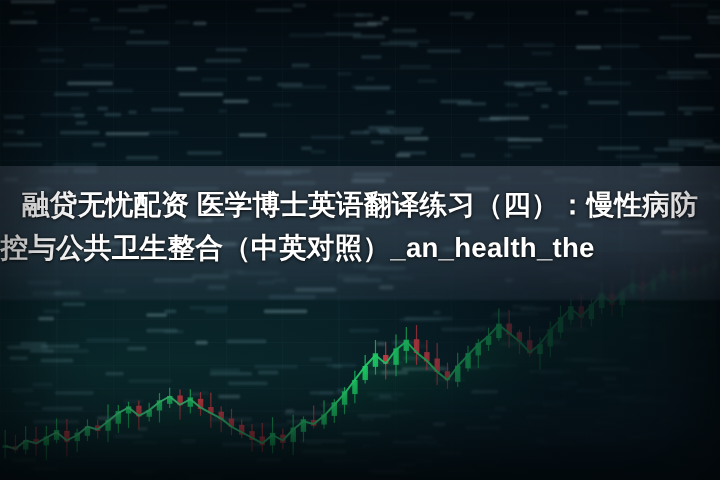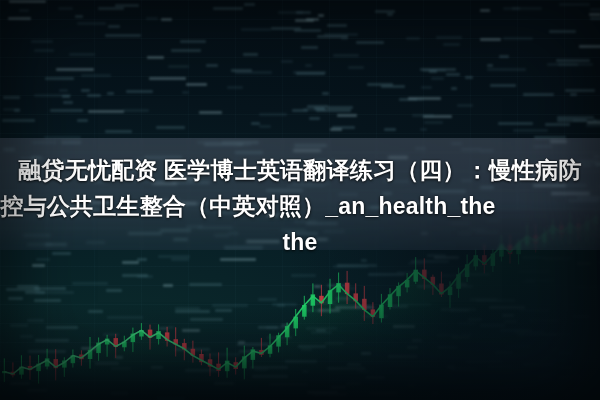--- a/index.html
+++ b/index.html
@@ -687,17 +687,16 @@
     </svg>
     <div class="chart-fade"></div>
     <div class="chart-fade-bottom"></div>
   </div>
 
   <div class="title-band"></div>
 
   <div class="headline">
     <span class="line line1">融贷无忧配资 医学博士英语翻译练习（四）：慢性病防</span>
     <span class="line line2">控与公共卫生整合（中英对照）_an_health_the</span>
-    <span class="line line3">the</span>
   </div>
 
   <div class="vignette"></div>
 </div>
 
 </body></html>

